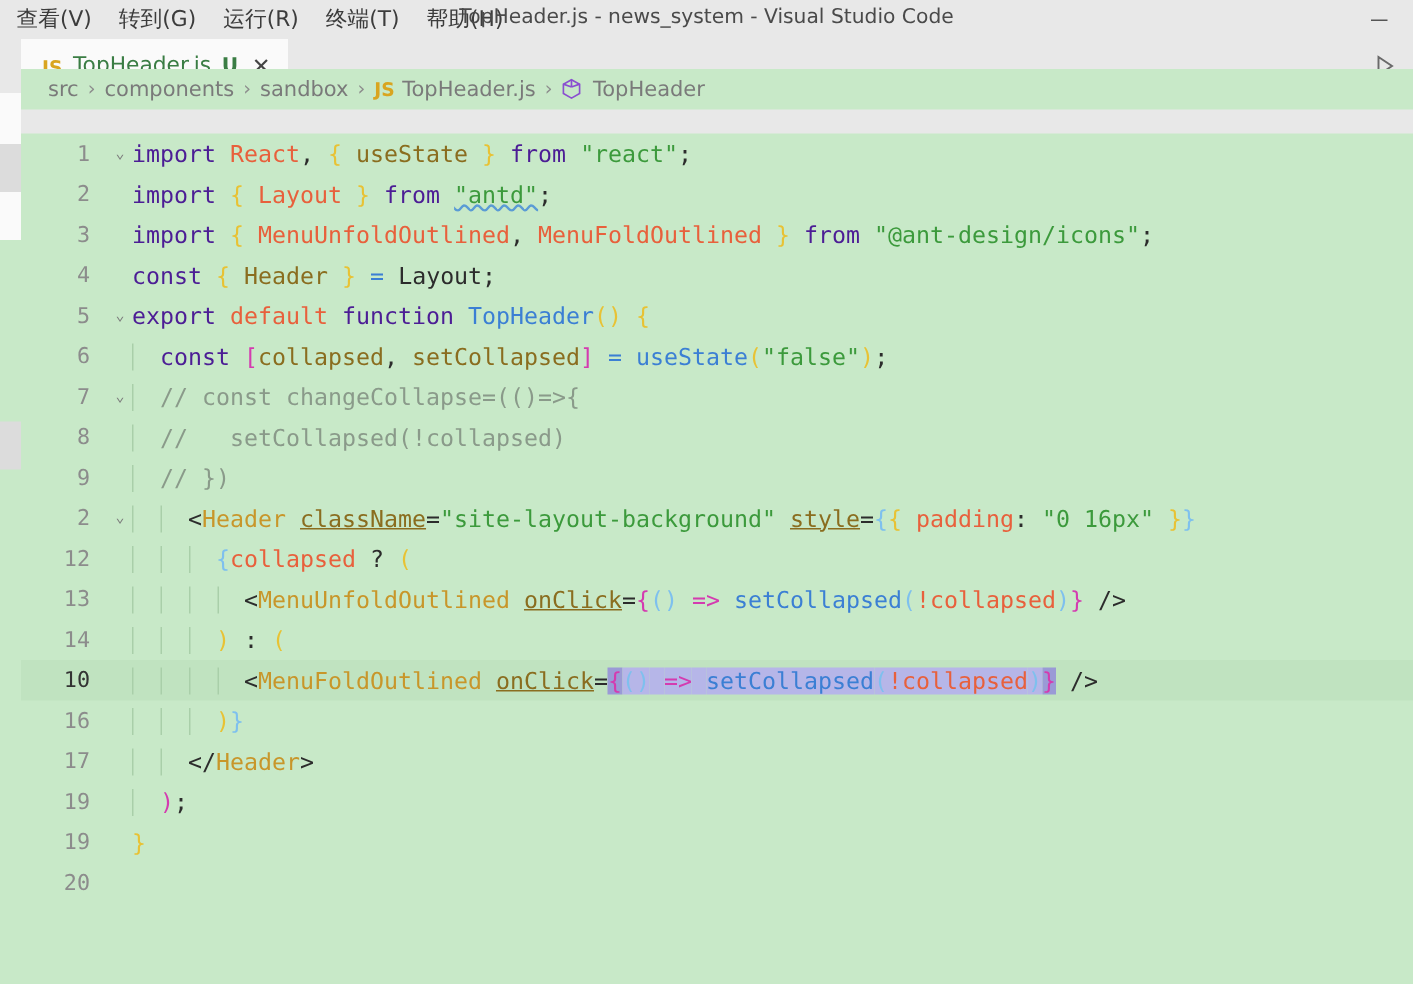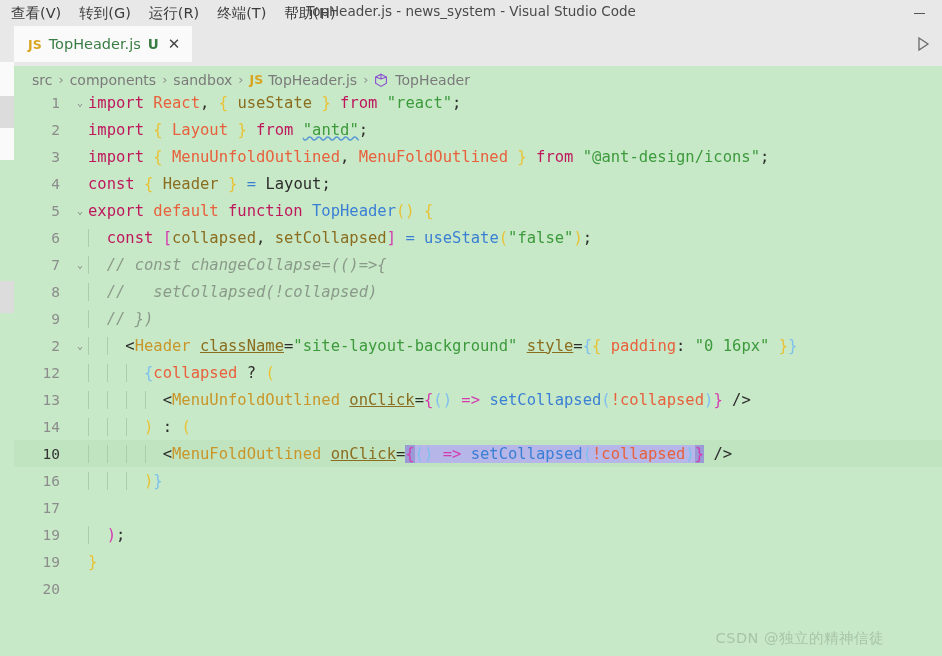--- a/index.html
+++ b/index.html
@@ -96,21 +96,21 @@
     padding: 0 2px; font-family: "DejaVu Sans", sans-serif;
   }
   .runbtn {
     position: absolute; right: 8px; top: 7px;
     width: 22px; height: 22px;
     display: flex; align-items: center; justify-content: center;
   }
 
   
   .breadcrumb {
-    position: absolute; top: 66px; left: 14px;
+    position: absolute; top: 46px; left: 14px;
     width: 928px; height: 27px;
     background: #c8e9c8;
     display: flex; align-items: center;
     padding-left: 18px;
     gap: 5px;
     font-size: 14px;
     color: #7a7a7a;
     font-family: "DejaVu Sans", sans-serif;
   }
   .bc-sep { color: #8d8d8d; font-size: 13px; margin: 0 1px; }
@@ -154,28 +154,28 @@
     flex: 1 1 auto;
     color: #2c2c2c;
   }
   
   .guide {
     position: absolute; top: 0; bottom: 0; width: 1px;
     background: #a9cfa9;
   }
 
   
-  .t-kw      { color: #be185d; }   
+  .t-kw      { color: #4c1d95; }   
   .t-str     { color: #3c9a3c; }   
   .t-var     { color: #8a6d1f; }   
   .t-fn      { color: #3b7fd4; }   
   .t-brace-y { color: #e8c234; }
   .t-brace-p { color: #d43bb0; }
   .t-brace-b { color: #7ec0ee; }
-  .t-comment { color: #8a9a8a; font-style: italic; }
+  .t-comment { color: #8a9a8a; }
   .t-tag     { color: #c8962a; }
   .t-attr    { color: #8a6d1f; text-decoration: underline; }
   .t-red     { color: #e8603c; }
   .t-pink    { color: #d43bb0; }
   .t-punc    { color: #2c2c2c; }
   .squiggle {
     text-decoration: underline wavy #5a9bd5;
     text-decoration-skip-ink: none;
   }
   .sel { background: #b6b6e8; }
@@ -341,20 +341,21 @@
 
     <div class="code-line">
       <span class="ln">16</span>
       <span class="fold"></span>
       <span class="code"><span class="guide" style="left:0px"></span><span class="guide" style="left:19px"></span><span class="guide" style="left:38px"></span>      <span class="t-brace-y">)</span><span class="t-brace-b">}</span></span>
     </div>
 
     <div class="code-line">
       <span class="ln">17</span>
       <span class="fold"></span>
+      <span class="code"><span class="guide" style="left:0px"></span><span class="guide" style="left:19px"></span>    <span class="t-punc">&lt;/</span><span class="t-tag">Header</span><span class="t-punc">&gt;</span></span>
     </div>
 
     <div class="code-line">
       <span class="ln">19</span>
       <span class="fold"></span>
       <span class="code"><span class="guide" style="left:0px"></span>  <span class="t-brace-p">)</span><span class="t-punc">;</span></span>
     </div>
 
     <div class="code-line">
       <span class="ln">19</span>
@@ -363,15 +364,14 @@
     </div>
 
     <div class="code-line">
       <span class="ln">20</span>
       <span class="fold"></span>
       <span class="code"></span>
     </div>
 
   </div>
 
-  <div class="watermark">CSDN @独立的精神信徒</div>
 
 </div>
 
 </body></html>

